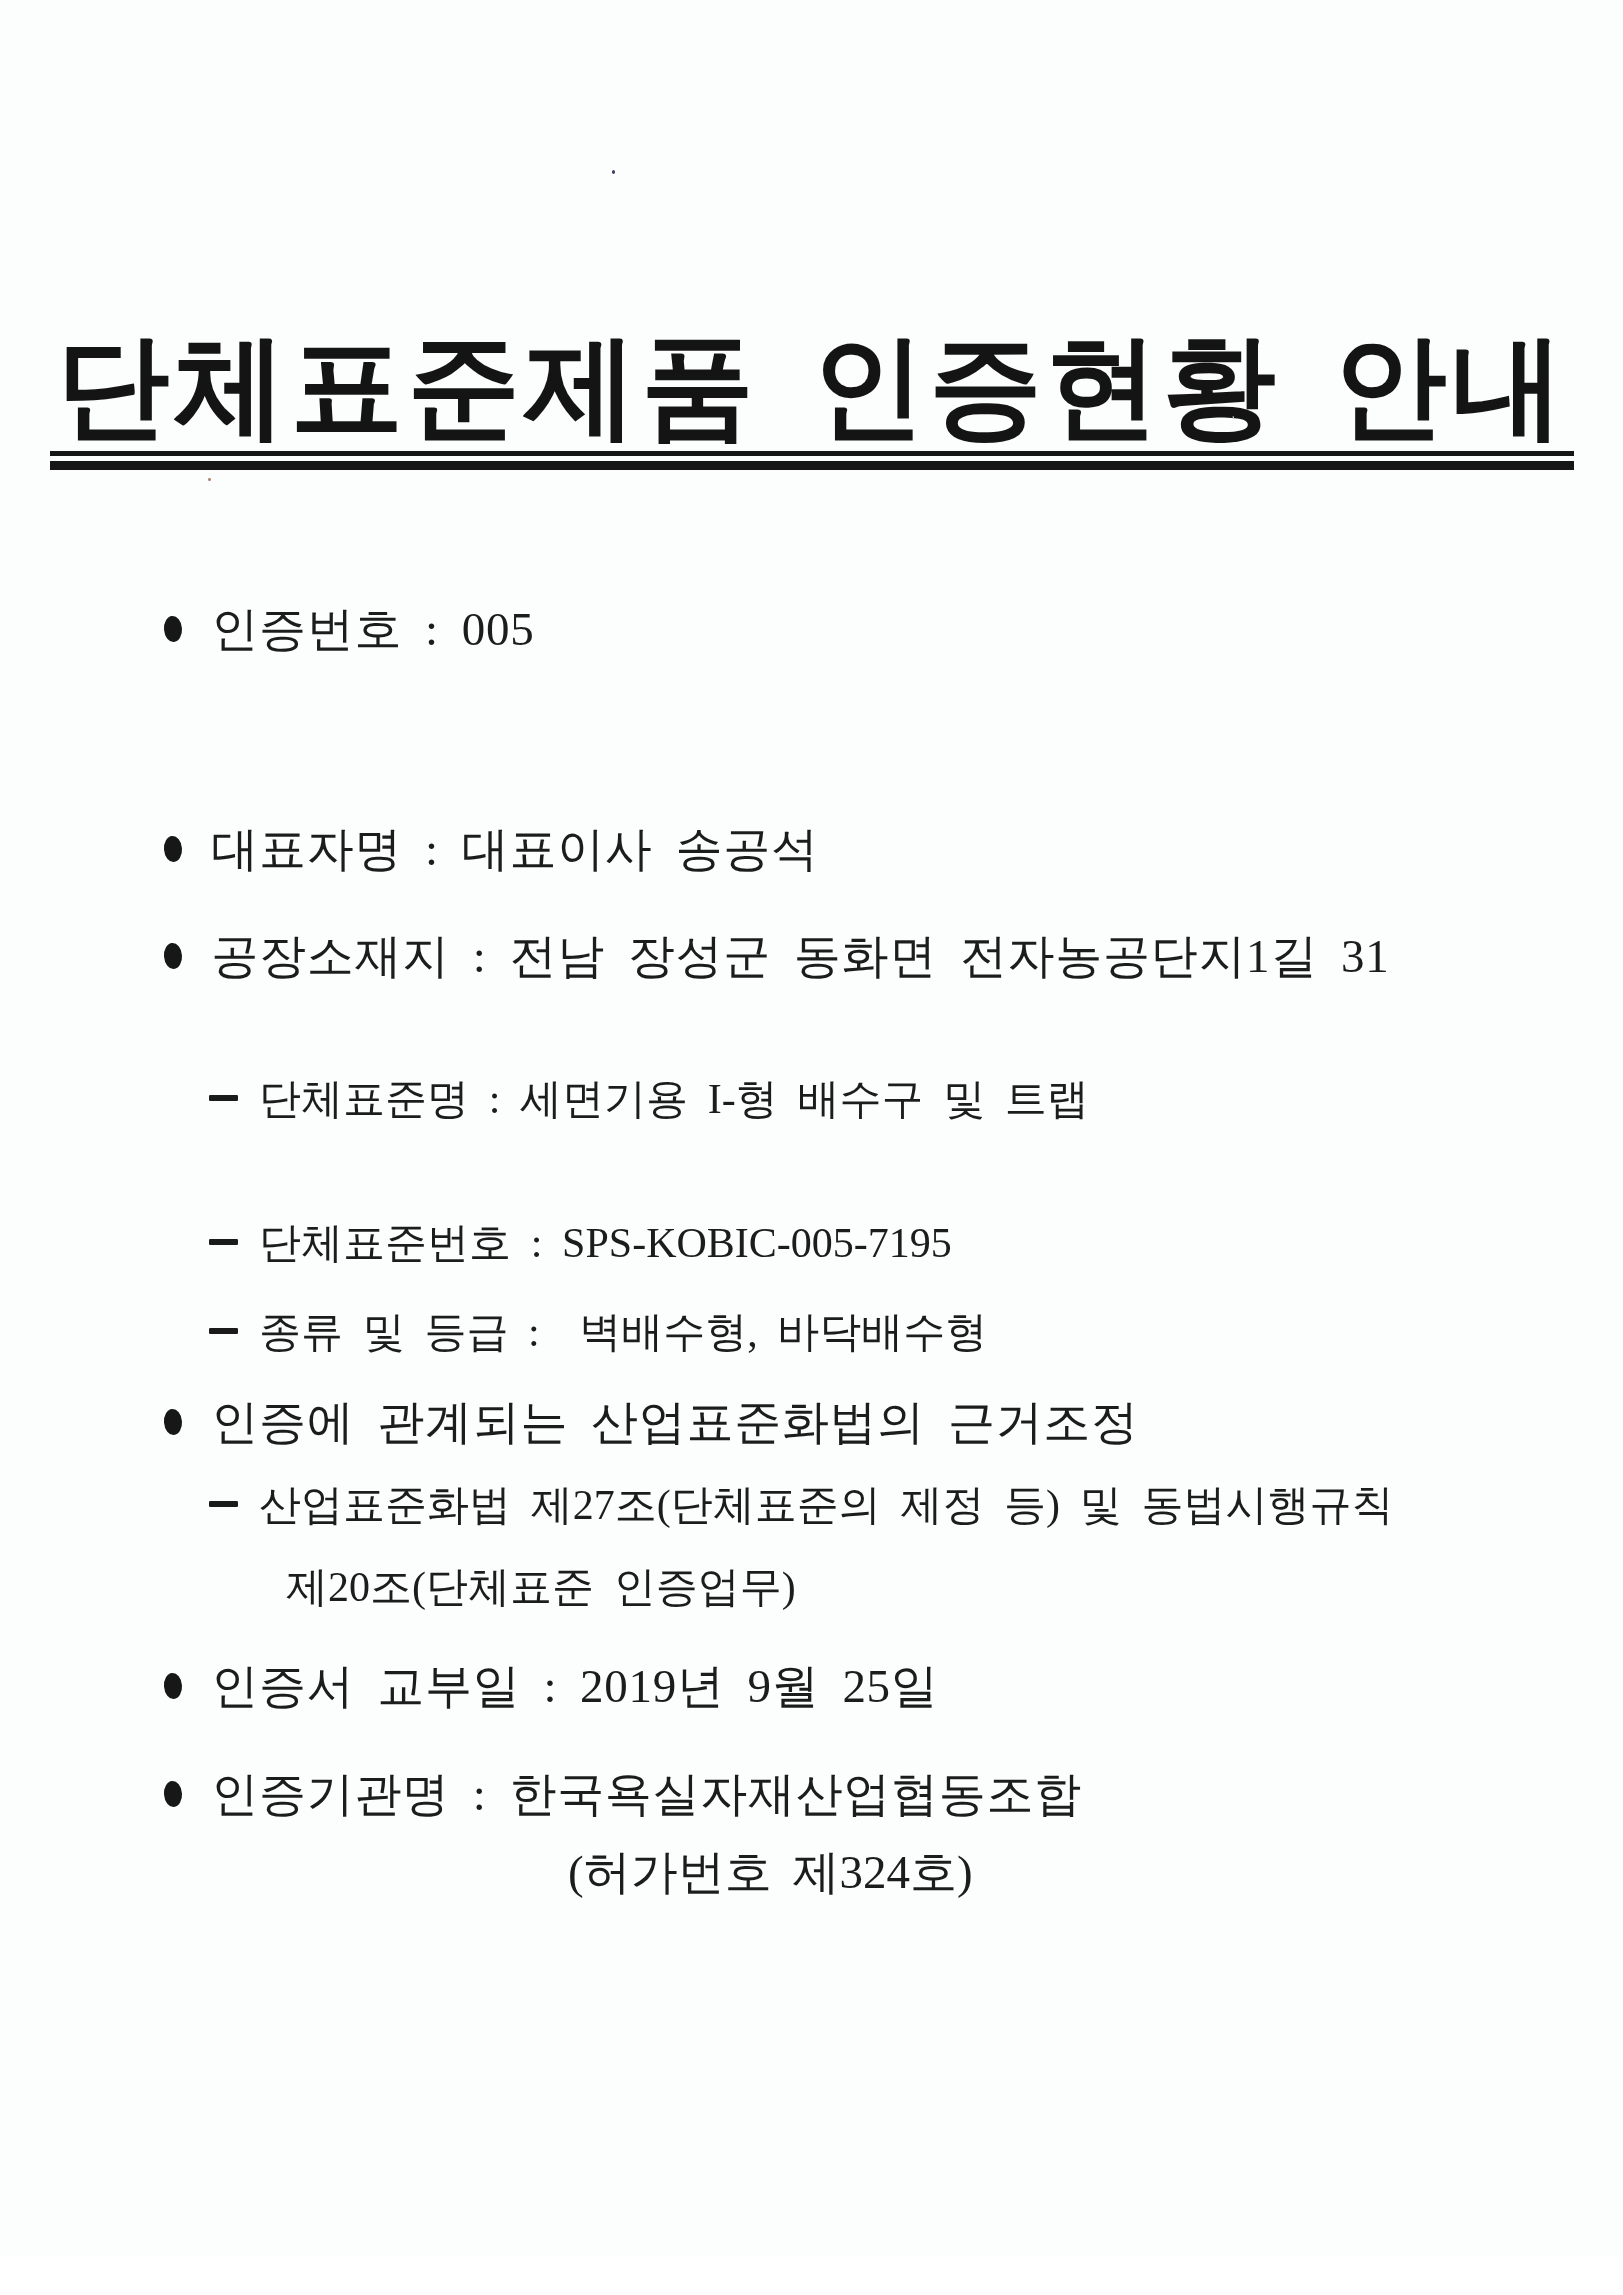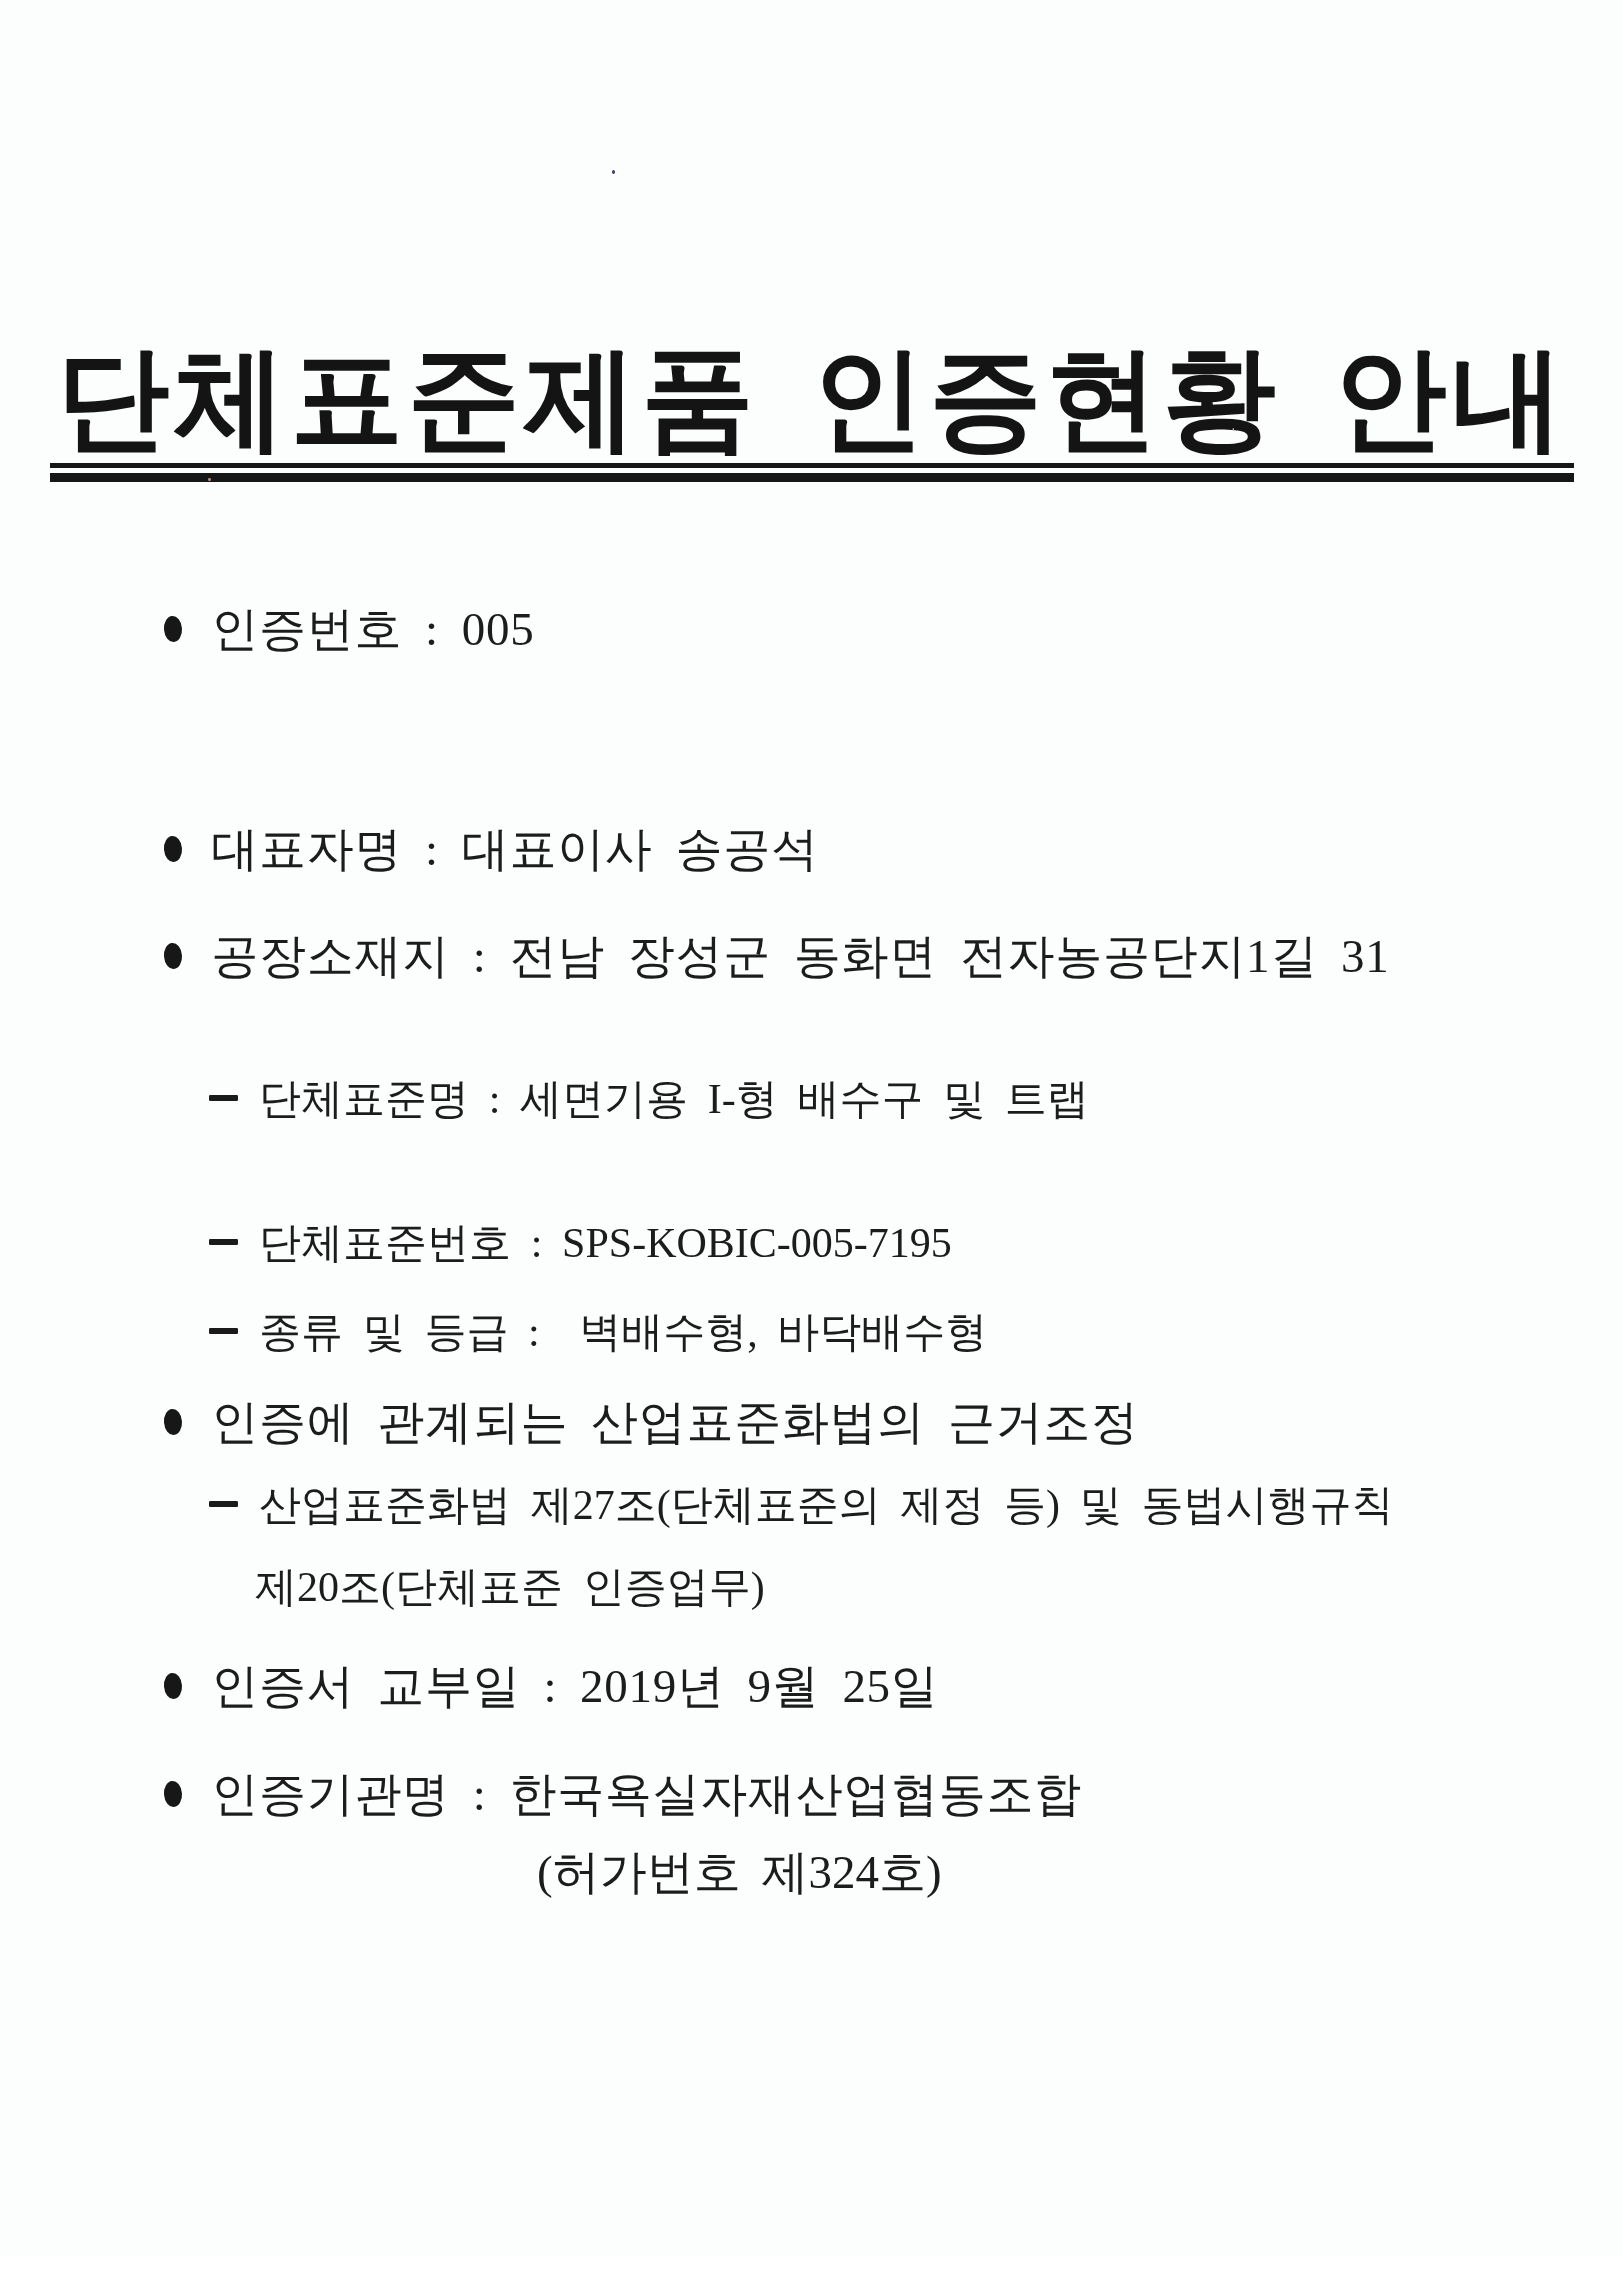--- a/index.html
+++ b/index.html
@@ -58,21 +58,21 @@
   
   .row {
     position: absolute;
     display: flex;
     align-items: flex-start;
     white-space: pre;
     color: #1c1c1c;
   }
   .row.main { left: 164px; font-size: 47px; line-height: 1.15; word-spacing: 10.5px; letter-spacing: 0.7px; }
   .row.sub  { left: 209px; font-size: 42px; line-height: 1.15; word-spacing: 9.2px; letter-spacing: 0px; }
-  .row.cont { font-size: 42px; line-height: 1.15; word-spacing: 9.2px; }
+  .row.cont { font-size: 42px; line-height: 1.15; word-spacing: 9.2px; margin-left: 31px; }
 
   .bullet {
     flex: none;
     width: 18.3px;
     height: 26px;
     margin: 14.4px 29px 0 0;
     background: #171717;
     border-radius: 50%;
     transform: rotate(-4deg);
   }
@@ -93,21 +93,21 @@
   }
   .speck.blue { left: 612px; top: 170px; width: 3.3px; height: 3.9px; background: #3a4468; }
   .speck.red  { left: 208px; top: 478px; width: 2.6px; height: 2.6px; background: #b08a7a; }
 </style>
 </head>
 <body>
 
 <div class="page">
 
   <div class="title-wrap">
-    <h1 class="title-inner" style="margin:12px;">단체표준제품 인증현황 안내</h1>
+    <h1 class="title-inner" style="margin:0;">단체표준제품 인증현황 안내</h1>
   </div>
 
   <div class="row main" style="top:602px">
     <span class="bullet"></span>
     <span class="txt">인증번호 : 005</span>
   </div>
 
 
   <div class="row main" style="top:822px">
     <span class="bullet"></span>

